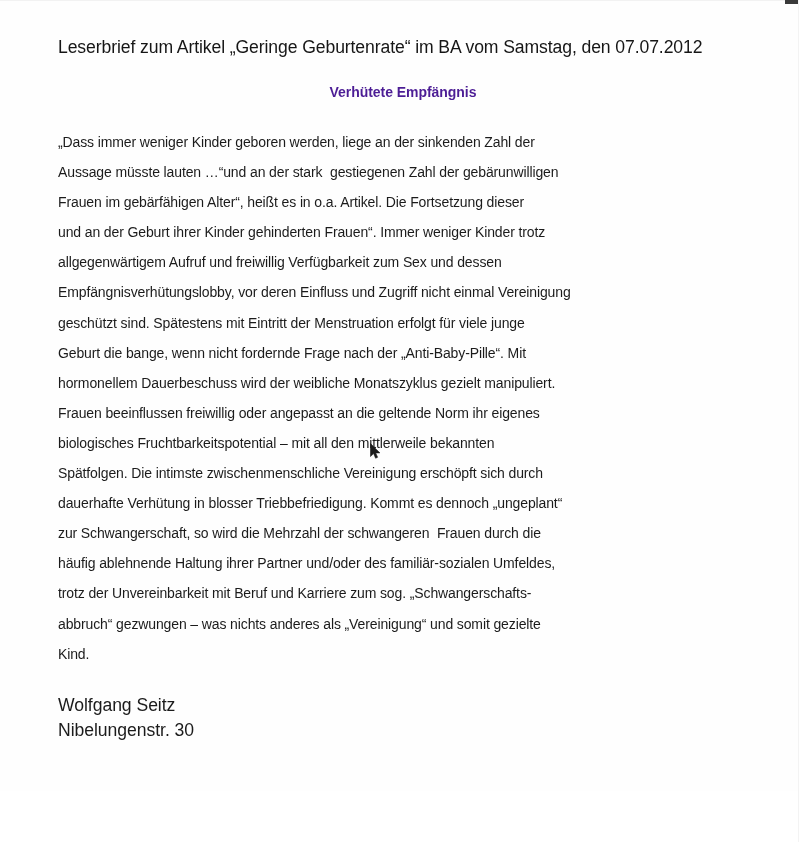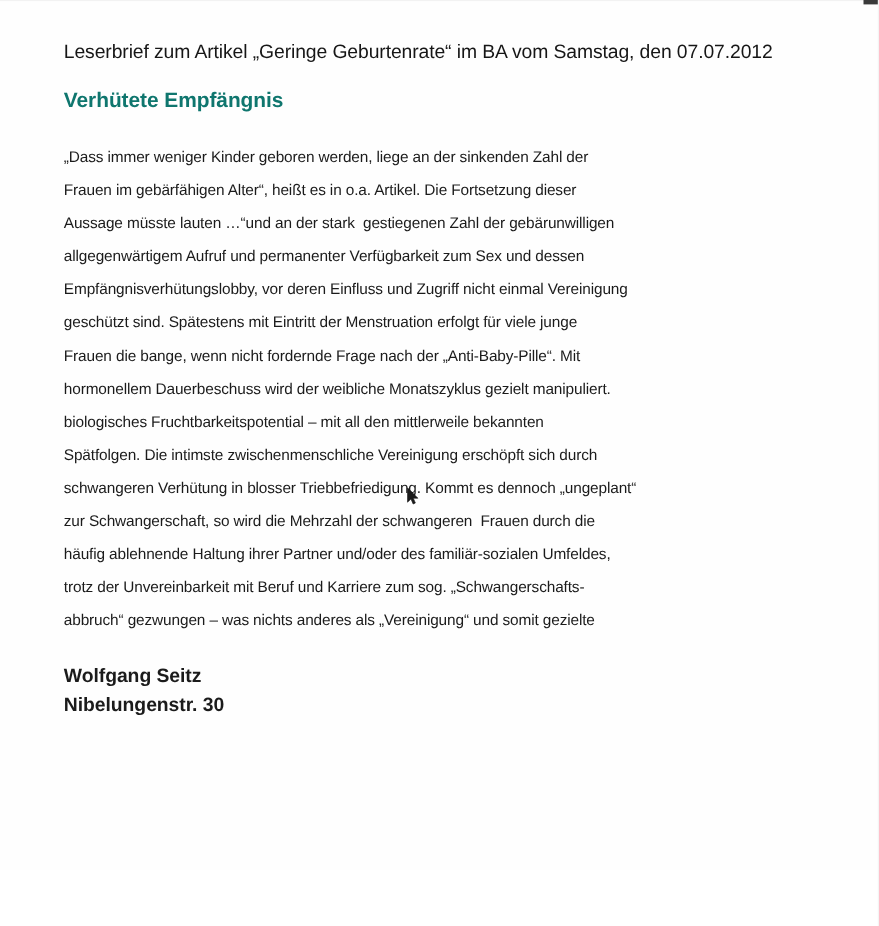--- a/index.html
+++ b/index.html
@@ -60,26 +60,27 @@
 
   .header-line {
     font-size: 17.6px;
     line-height: 26px;
     letter-spacing: -0.1px;
     white-space: nowrap;
     color: #161616;
   }
 
   .doc-title {
-    font-size: 19px;
+    font-size: 14px;
     line-height: 26px;
     font-weight: bold;
     margin-top: 19px;
-    color: #0f766e;
+    color: #4c1d95;
     letter-spacing: -0.05px;
+    text-align: center;
   }
 
   .body-block {
     margin-top: 22px;
     font-size: 14px;
     line-height: 30.1px;
     color: #1b1b1b;
     letter-spacing: -0.12px;
   }
 
@@ -89,21 +90,20 @@
 
   .signature-block {
     margin-top: 24px;
     font-size: 17.6px;
     line-height: 25.5px;
     color: #1b1b1b;
     letter-spacing: -0.05px;
   }
   .signature-line {
     white-space: pre;
-    font-weight: bold;
   }
 
   
   .cursor-artifact {
     position: absolute;
     left: 370px;
     top: 443px;
     width: 11px;
     height: 16px;
     pointer-events: none;
@@ -119,34 +119,37 @@
   <div class="scan-mark"></div>
 
   <div class="content">
 
     <div class="header-line">Leserbrief zum Artikel „Geringe Geburtenrate“ im BA vom Samstag, den 07.07.2012</div>
 
     <div class="doc-title">Verhütete Empfängnis</div>
 
     <div class="body-block">
       <div class="body-line">„Dass immer weniger Kinder geboren werden, liege an der sinkenden Zahl der</div>
+      <div class="body-line">Aussage müsste lauten …“und an der stark  gestiegenen Zahl der gebärunwilligen</div>
       <div class="body-line">Frauen im gebärfähigen Alter“, heißt es in o.a. Artikel. Die Fortsetzung dieser</div>
-      <div class="body-line">Aussage müsste lauten …“und an der stark  gestiegenen Zahl der gebärunwilligen</div>
-      <div class="body-line">allgegenwärtigem Aufruf und permanenter Verfügbarkeit zum Sex und dessen</div>
+      <div class="body-line">und an der Geburt ihrer Kinder gehinderten Frauen“. Immer weniger Kinder trotz</div>
+      <div class="body-line">allgegenwärtigem Aufruf und freiwillig Verfügbarkeit zum Sex und dessen</div>
       <div class="body-line">Empfängnisverhütungslobby, vor deren Einfluss und Zugriff nicht einmal Vereinigung</div>
       <div class="body-line">geschützt sind. Spätestens mit Eintritt der Menstruation erfolgt für viele junge</div>
-      <div class="body-line">Frauen die bange, wenn nicht fordernde Frage nach der „Anti-Baby-Pille“. Mit</div>
+      <div class="body-line">Geburt die bange, wenn nicht fordernde Frage nach der „Anti-Baby-Pille“. Mit</div>
       <div class="body-line">hormonellem Dauerbeschuss wird der weibliche Monatszyklus gezielt manipuliert.</div>
+      <div class="body-line">Frauen beeinflussen freiwillig oder angepasst an die geltende Norm ihr eigenes</div>
       <div class="body-line">biologisches Fruchtbarkeitspotential – mit all den mittlerweile bekannten</div>
       <div class="body-line">Spätfolgen. Die intimste zwischenmenschliche Vereinigung erschöpft sich durch</div>
-      <div class="body-line">schwangeren Verhütung in blosser Triebbefriedigung. Kommt es dennoch „ungeplant“</div>
+      <div class="body-line">dauerhafte Verhütung in blosser Triebbefriedigung. Kommt es dennoch „ungeplant“</div>
       <div class="body-line">zur Schwangerschaft, so wird die Mehrzahl der schwangeren  Frauen durch die</div>
       <div class="body-line">häufig ablehnende Haltung ihrer Partner und/oder des familiär-sozialen Umfeldes,</div>
       <div class="body-line">trotz der Unvereinbarkeit mit Beruf und Karriere zum sog. „Schwangerschafts-</div>
       <div class="body-line">abbruch“ gezwungen – was nichts anderes als „Vereinigung“ und somit gezielte</div>
+      <div class="body-line">Kind.</div>
     </div>
 
     <div class="signature-block">
       <div class="signature-line">Wolfgang Seitz</div>
       <div class="signature-line">Nibelungenstr. 30</div>
 
     </div>
 
   </div>
 

